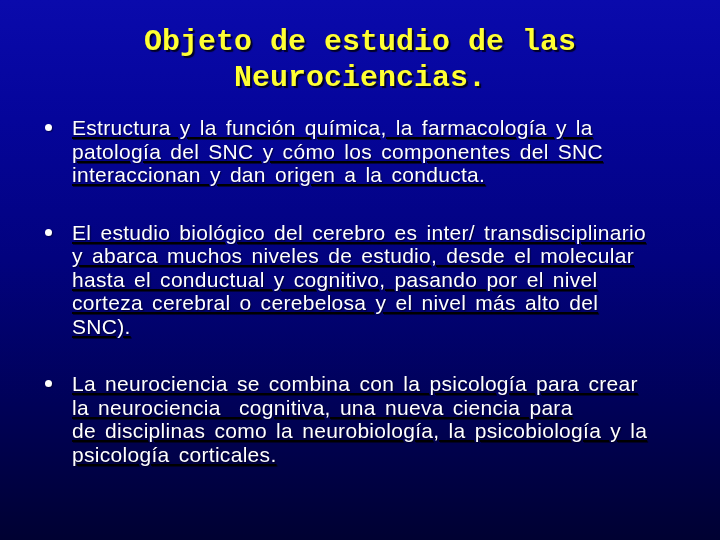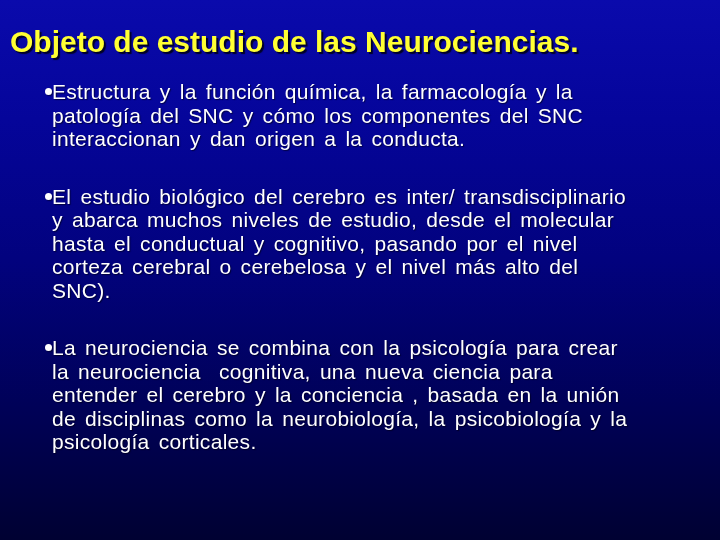--- a/index.html
+++ b/index.html
@@ -14,36 +14,38 @@
   }
   .slide {
     position: relative;
     width: 720px;
     height: 540px;
     overflow: hidden;
     background: linear-gradient(180deg, #0A0AAC 0%, #05059A 22%, #02027E 48%, #000158 75%, #000132 100%);
   }
   .title {
     margin: 24px 10px 0 10px;
-    text-align: left;
+    text-align: center;
     color: #FFFF33;
     font-size: 30px;
     font-weight: bold;
     line-height: 36px;
     letter-spacing: 0px;
     text-shadow: 2px 2px 1px rgba(0, 0, 15, 0.85);
+    font-family: Liberation Mono, monospace;
   }
   .bullets {
     margin-top: 20px;
   }
   .bullet {
     position: relative;
-    padding-left: 52px;
+    padding-left: 72px;
     padding-right: 10px;
     margin-bottom: 34px;
+    text-decoration: underline;
   }
   .bullet:last-child {
     margin-bottom: 8px;
   }
   .dot {
     position: absolute;
     left: 45px;
     top: 8px;
     width: 7px;
     height: 7px;
@@ -83,19 +85,18 @@
           <div class="line">hasta el conductual y cognitivo, pasando por el nivel</div>
           <div class="line">corteza cerebral o cerebelosa y el nivel más alto del</div>
           <div class="line">SNC).</div>
         </div>
       </div>
       <div class="bullet">
         <span class="dot"></span>
         <div class="text">
           <div class="line">La neurociencia se combina con la psicología para crear</div>
           <div class="line">la neurociencia  cognitiva, una nueva ciencia para</div>
-          <div class="line">entender el cerebro y la conciencia , basada en la unión</div>
           <div class="line">de disciplinas como la neurobiología, la psicobiología y la</div>
           <div class="line">psicología corticales.</div>
         </div>
       </div>
     </div>
 </div>
 
 </body></html>

